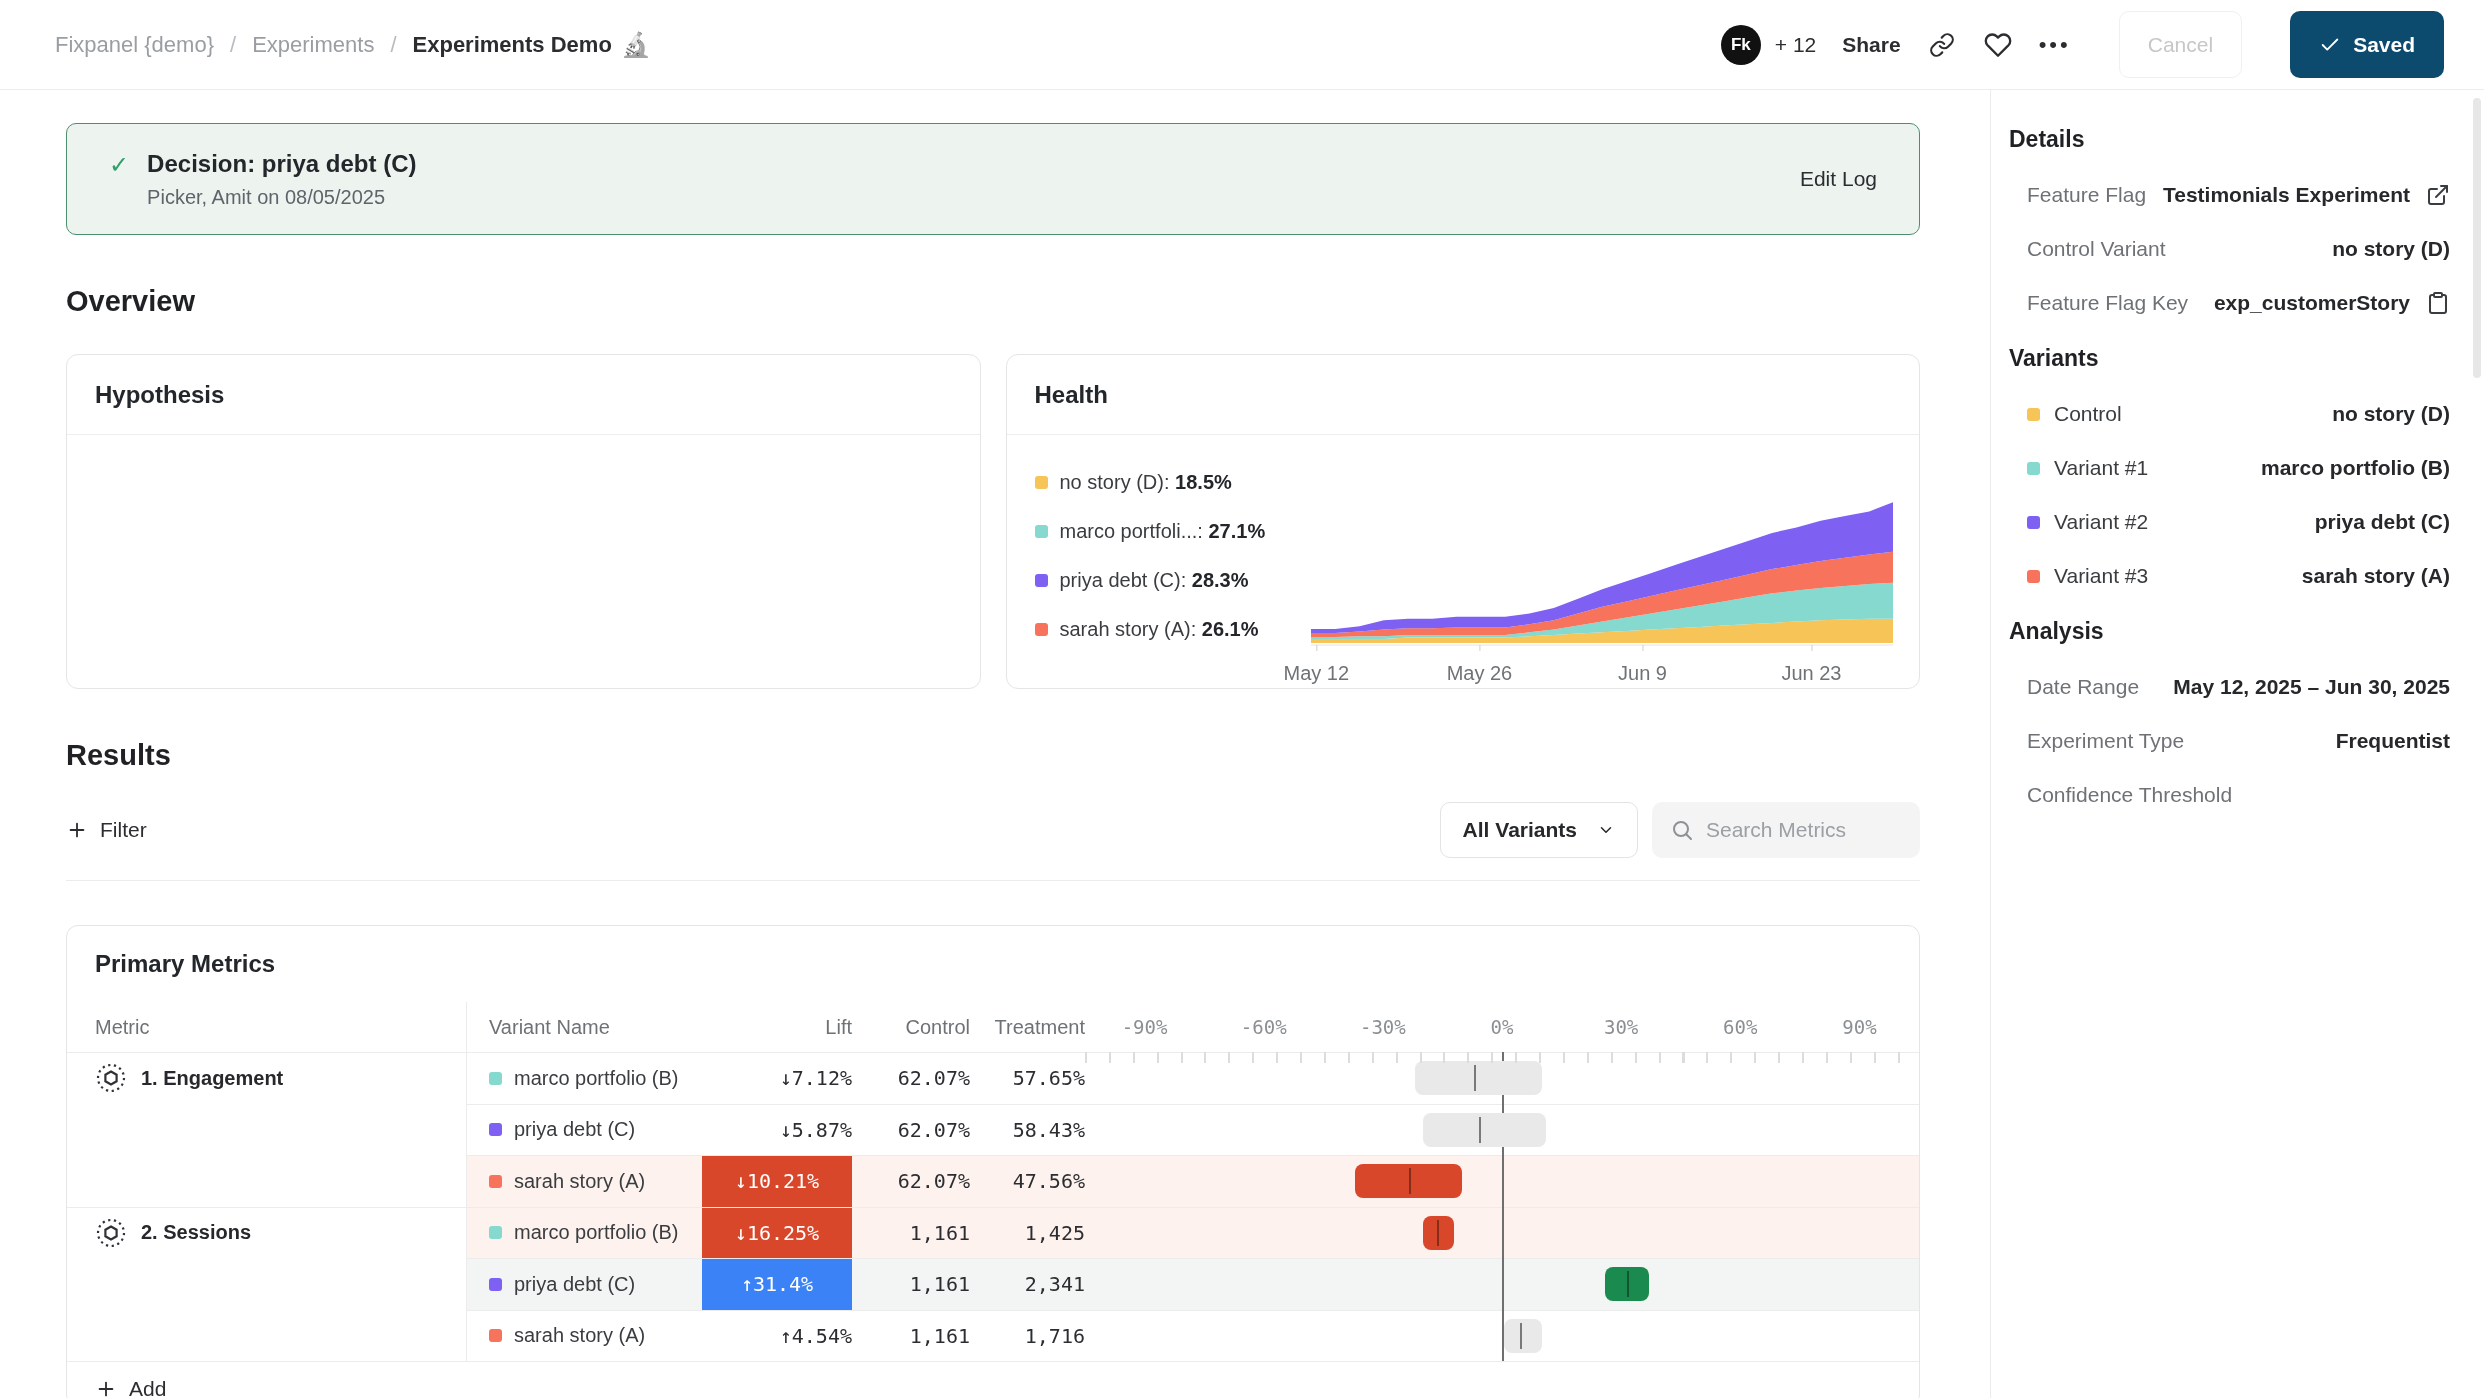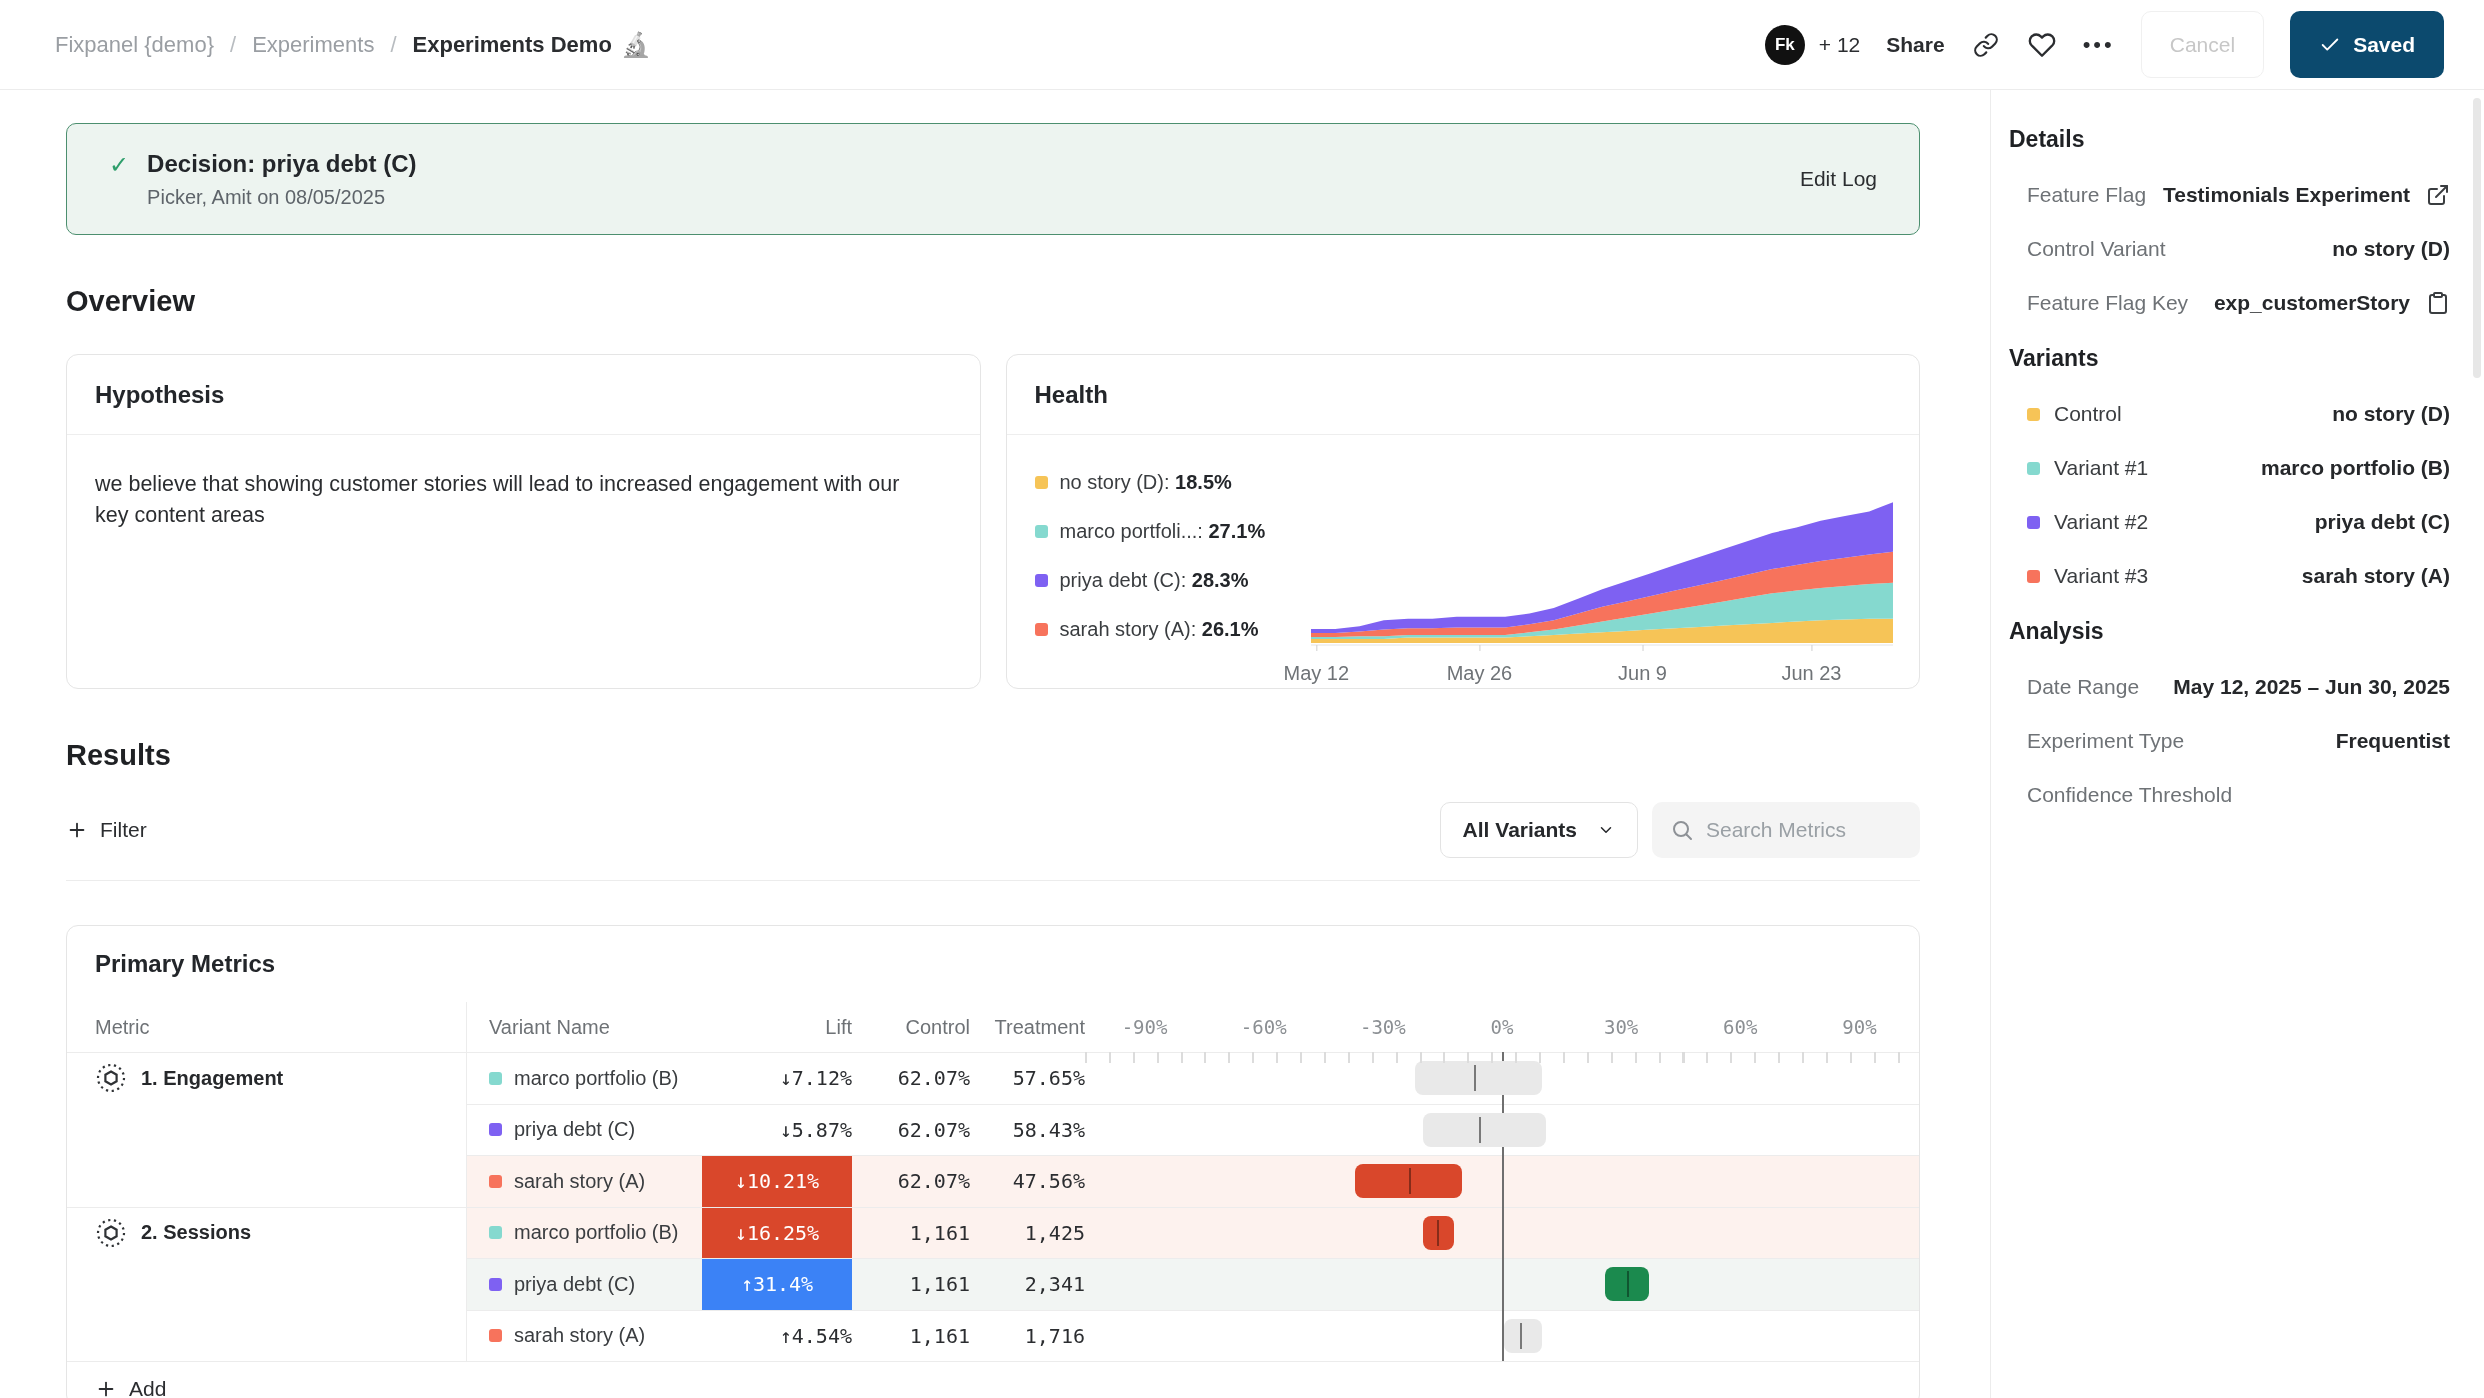--- a/index.html
+++ b/index.html
@@ -16,21 +16,21 @@
   .emoji { font-size:24px; filter:grayscale(1); }
   .top-actions { display:flex; align-items:center; gap:26px; }
   .avatar { width:40px; height:40px; border-radius:50%; background:#111; color:#fff;
     display:flex; align-items:center; justify-content:center; font-weight:700; font-size:17px; }
   .collab { font-size:21px; color:#2b2d30; margin-left:-12px; }
   .share { font-size:21px; font-weight:700; color:#2b2d30; cursor:pointer; }
   .ico-btn { width:30px; height:30px; display:flex; align-items:center; justify-content:center; color:#2b2d30; cursor:pointer; }
   .ico-btn svg { stroke:#2b2d30; }
   .dots { font-size:22px; letter-spacing:3px; color:#2b2d30; cursor:pointer; }
   .btn { height:67px; border-radius:10px; font-size:21px; display:flex; align-items:center;
-    justify-content:center; padding:4px 28px; cursor:pointer; border:1px solid transparent; }
+    justify-content:center; padding:4px 28px; cursor:pointer; border:1px solid transparent;margin-left:22px; }
   .btn-cancel { background:#fff; border-color:#f0f0f0; color:#c7c7c7; }
   .btn-saved { background:#0c4a6e; color:#fff; font-weight:700; gap:12px; }
 
   
   .main { display:flex; height:1308px; }
   .content { width:1990px; padding:0 70px 0 66px; overflow:hidden; }
   .sidebar { flex:1; border-left:1px solid #ececec; padding:24px 34px 0 18px; position:relative; }
   .scroll-thumb { position:absolute; right:3px; top:8px; width:8px; height:280px;
     border-radius:4px; background:#e7e7e7; }
 
@@ -193,21 +193,20 @@
       <span class="edit-log">Edit Log</span>
     </div>
 
     <h2 class="section">Overview</h2>
 
     <div class="cards">
       <div class="card">
         <div class="card-head">
             <span class="card-title">Hypothesis</span>
           </div>
-        <p class="hyp-body">we believe that showing customer stories will lead to increased engagement with our key content areas</p>
       </div>
 
       <div class="card">
         <div class="card-head">
             <span class="card-title">Health</span>
           </div>
         <div class="health-body">
           <div class="legend" id="legend">
               <div class="lg-item">
     <span class="lg-chip" style="background: rgb(246, 196, 87);"></span>

